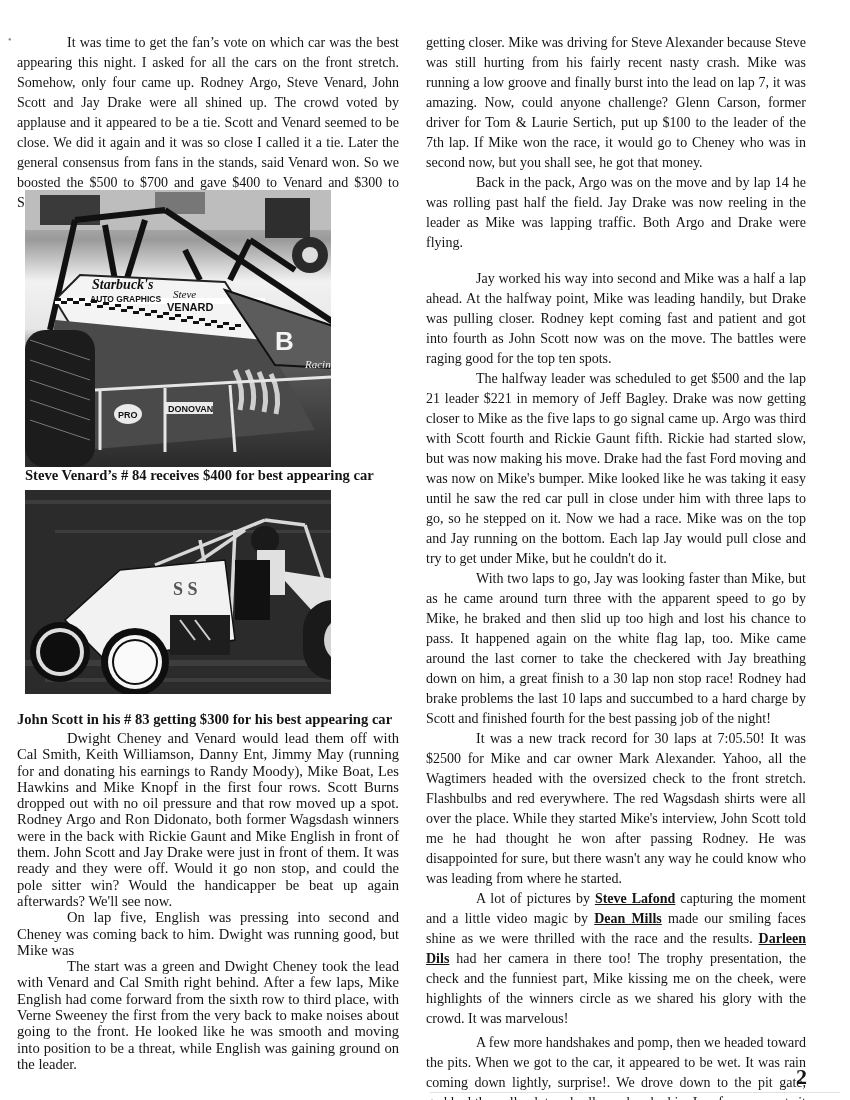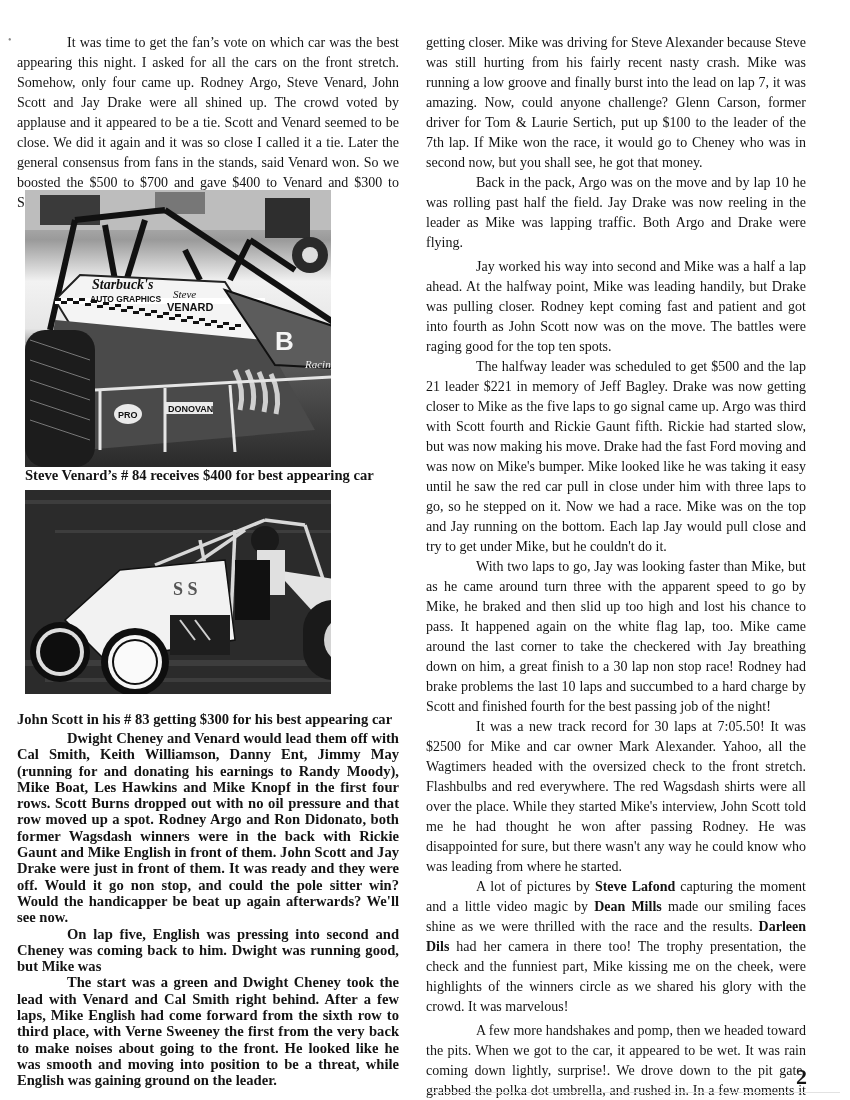--- a/index.html
+++ b/index.html
@@ -6,30 +6,30 @@
   body {
     width: 850px; height: 1100px; background: #ffffff; position: relative; overflow: hidden;
     font-family: "Liberation Serif", "DejaVu Serif", serif; color: #141414;
   }
   .page { position: absolute; left: 0; top: 0; width: 850px; height: 1100px; }
   .col { position: absolute; font-size: 14px; line-height: 20px; text-align: justify; }
   .col-left { left: 17px; top: 33px; width: 382px; }
   .col-right { left: 426px; top: 33px; width: 380px; }
   .col p { margin: 0; }
   .col p.indent { text-indent: 50px; }
-  .lower-left { position: absolute; left: 17px; top: 730px; width: 382px; font-size: 14.6px; line-height: 16.3px; text-align: justify; font-weight: bold; }
+  .lower-left { position: absolute; left: 17px; top: 730px; width: 382px; font-size: 14.6px; line-height: 16.3px; text-align: justify; }
   .lower-left p { margin: 0; text-indent: 50px; }
   .caption { position: absolute; left: 25px; font-family: "Liberation Serif", serif; font-weight: bold; font-size: 14.6px; white-space: nowrap; }
   .caption1 { top: 467px; }
   .caption2 { top: 711px; left: 17px; text-align: center; }
   .photo { position: absolute; left: 25px; width: 306px; overflow: hidden; background: #222; }
   .photo1 { top: 190px; height: 277px; background: linear-gradient(180deg,#cfcfcf 0%,#9a9a9a 18%,#f2f2f2 33%,#e6e6e6 50%,#5a5a5a 62%,#2a2a2a 100%); }
   .photo2 { top: 490px; height: 204px; background: radial-gradient(ellipse at 50% 30%, #555 0%, #2c2c2c 60%, #1a1a1a 100%); }
   .photo svg { position: absolute; left: 0; top: 0; }
-  .bold { font-weight: bold; }
+  .bold { font-weight: bold; text-decoration: underline; }
   .page-number { position: absolute; left: 796px; top: 1064px; font-family: "Liberation Serif", serif; font-weight: bold; font-size: 22px; }
   .scan-mark { position: absolute; color: #888; font-size: 10px; }
   .bottom-rule { position: absolute; left: 430px; top: 1092px; width: 410px; border-top: 1px solid #e2e2e2; }
 </style>
 </head>
 <body>
 
 <div class="page">
 
   <div class="col col-left">
@@ -188,22 +188,22 @@
   <div class="caption caption2">John Scott in his # 83 getting $300 for his best appearing car</div>
 
   <div class="lower-left">
     <p>Dwight Cheney and Venard would lead them off with Cal Smith, Keith Williamson, Danny Ent, Jimmy May (running for and donating his earnings to Randy Moody), Mike Boat, Les Hawkins and Mike Knopf in the first four rows. Scott Burns dropped out with no oil pressure and that row moved up a spot. Rodney Argo and Ron Didonato, both former Wagsdash winners were in the back with Rickie Gaunt and Mike English in front of them. John Scott and Jay Drake were just in front of them. It was ready and they were off. Would it go non stop, and could the pole sitter win? Would the handicapper be beat up again afterwards? We'll see now.</p>
     <p>On lap five, English was pressing into second and Cheney was coming back to him. Dwight was running good, but Mike was</p>
     <p>The start was a green and Dwight Cheney took the lead with Venard and Cal Smith right behind. After a few laps, Mike English had come forward from the sixth row to third place, with Verne Sweeney the first from the very back to make noises about going to the front. He looked like he was smooth and moving into position to be a threat, while English was gaining ground on the leader.</p>
   </div>
 
   <div class="col col-right">
     <p>getting closer. Mike was driving for Steve Alexander because Steve was still hurting from his fairly recent nasty crash. Mike was running a low groove and finally burst into the lead on lap 7, it was amazing. Now, could anyone challenge? Glenn Carson, former driver for Tom &amp; Laurie Sertich, put up $100 to the leader of the 7th lap. If Mike won the race, it would go to Cheney who was in second now, but you shall see, he got that money.</p>
-    <p class="indent">Back in the pack, Argo was on the move and by lap 10 he was rolling past half the field. Jay Drake was now reeling in the leader as Mike was lapping traffic. Both Argo and Drake were flying.</p>
-    <p class="indent" style="margin-top:4px">Jay worked his way into second and Mike was a half a lap ahead. At the halfway point, Mike was leading handily, but Drake was pulling closer. Rodney kept coming fast and patient and got into fourth as John Scott now was on the move. The battles were raging good for the top ten spots.</p>
+    <p class="indent">Back in the pack, Argo was on the move and by lap 14 he was rolling past half the field. Jay Drake was now reeling in the leader as Mike was lapping traffic. Both Argo and Drake were flying.</p>
+    <p class="indent" style="margin-top:16px">Jay worked his way into second and Mike was a half a lap ahead. At the halfway point, Mike was leading handily, but Drake was pulling closer. Rodney kept coming fast and patient and got into fourth as John Scott now was on the move. The battles were raging good for the top ten spots.</p>
     <p class="indent">The halfway leader was scheduled to get $500 and the lap 21 leader $221 in memory of Jeff Bagley. Drake was now getting closer to Mike as the five laps to go signal came  up. Argo was third with Scott fourth and Rickie Gaunt fifth. Rickie had started slow, but was now making his move. Drake had the fast Ford moving and was now on Mike's bumper. Mike looked like he was taking it easy until he saw the red car pull in close under him with three laps to go, so he stepped on it. Now we had a race. Mike was on the top and Jay running on the bottom. Each lap Jay would pull close and try to get under Mike, but he couldn't do it.</p>
     <p class="indent">With two laps to go, Jay was looking faster than Mike, but as he came around turn three with the apparent speed to go by Mike, he braked and then slid up too high and lost his chance to pass. It happened again on the white flag lap, too. Mike came around the last corner to take the checkered with Jay breathing down on him, a great finish to a 30 lap non stop race! Rodney had brake problems the last 10 laps and succumbed to a hard charge by Scott and finished fourth for the best passing job of the night!</p>
     <p class="indent">It was a new track record for 30 laps at 7:05.50! It was $2500 for Mike and car owner Mark Alexander. Yahoo, all the Wagtimers headed with the oversized check to the front stretch. Flashbulbs and red everywhere. The red Wagsdash shirts were all over the place. While they started Mike's interview, John Scott told me he had thought he won after passing Rodney. He was disappointed for sure, but there wasn't any way he could know who was leading from where he started.</p>
     <p class="indent"><span>A lot of pictures by </span><span class="bold">Steve Lafond</span><span> capturing the moment and a little video magic by </span><span class="bold">Dean Mills</span><span> made our smiling faces shine as we were thrilled with the race and the results. </span><span class="bold">Darleen Dils</span><span> had her camera in there too! The trophy presentation, the check and the funniest part, Mike kissing me on the cheek, were highlights of the winners circle as we shared his glory with the crowd. It was marvelous!</span></p>
     <p class="indent" style="margin-top:4px">A few more handshakes and pomp, then we headed toward the pits. When we got to the car, it appeared to be wet. It was rain coming down lightly, surprise!. We drove down to the pit gate, grabbed the polka dot umbrella, and rushed in. In a few moments it was real wet on the dirt pit. Most of the teams were loading up, so we decided to leave. Terry went to get the car, so Mr slippery here wouldn't get my pants brown. Steve Lafond rode with us to Lyons as the pits emptied too fast to allow our thanking everyone for the great show!.</p>
     <p class="indent" style="margin-top:4px">We had a big group waiting  at the restaurant and settled in to have a ball. Mike English, his Mom and their group came in as Bruce Fischer and his runner up crew were in the bar area, too. Our</p>
   </div>
 
   <span class="scan-mark" style="left:8px;top:34px;">•</span>
   <div class="page-number">2</div>

